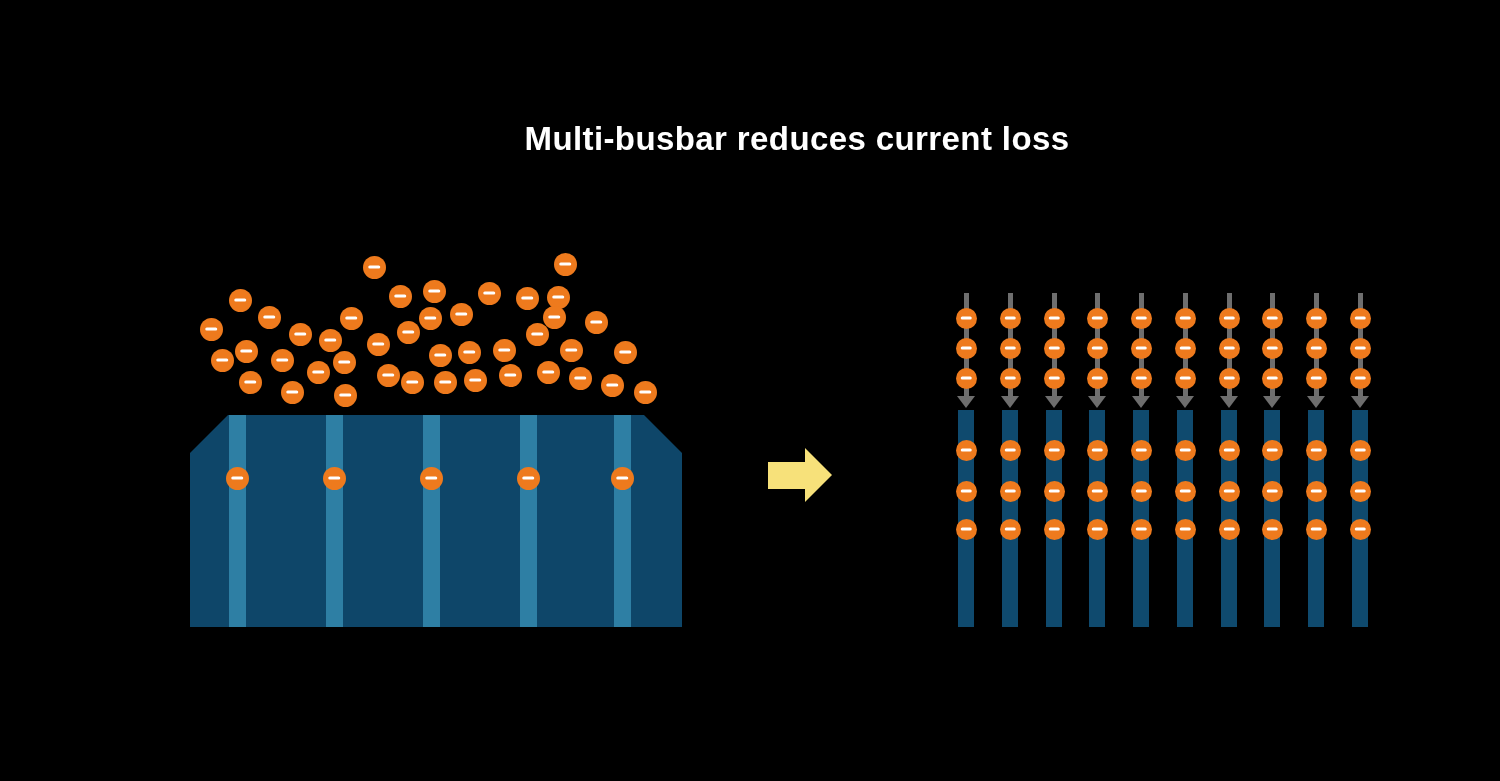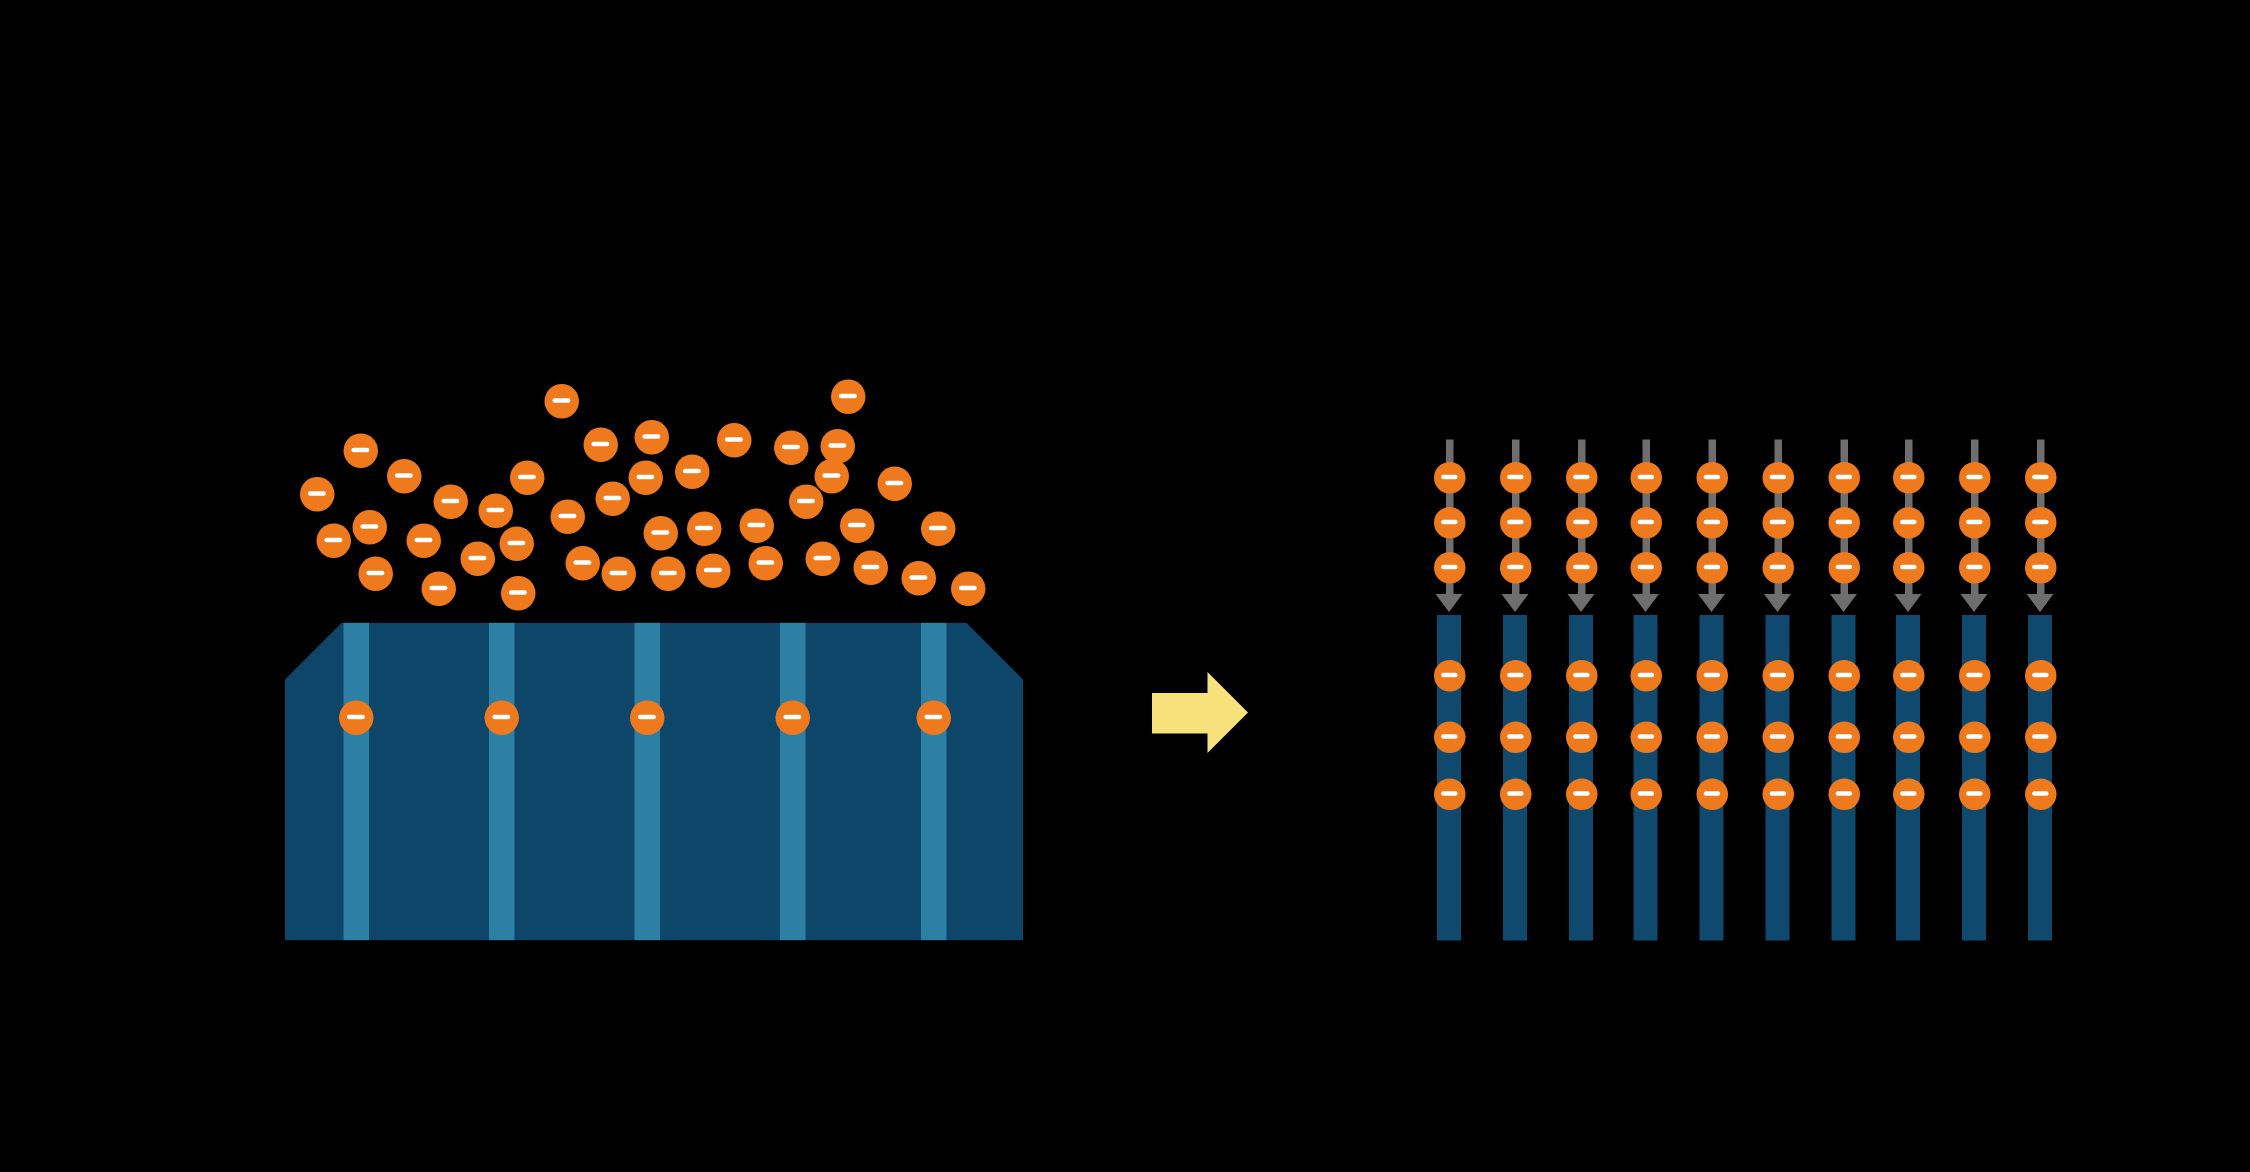--- a/index.html
+++ b/index.html
@@ -72,20 +72,21 @@
     position: absolute;
     left: 0;
     top: 0;
     pointer-events: none;
   }
 </style>
 </head>
 <body>
 
 <div class="stage">
+  <h1 class="title">Multi-busbar reduces current loss</h1>
 
   <div id="cloud">
       <div class="electron" style="left: 362.5px; top: 255.5px; width: 23px; height: 23px;">
         <span class="minus"></span>
       </div>
       <div class="electron" style="left: 553.5px; top: 252.5px; width: 23px; height: 23px;">
         <span class="minus"></span>
       </div>
       <div class="electron" style="left: 228.5px; top: 288.5px; width: 23px; height: 23px;">
         <span class="minus"></span>

